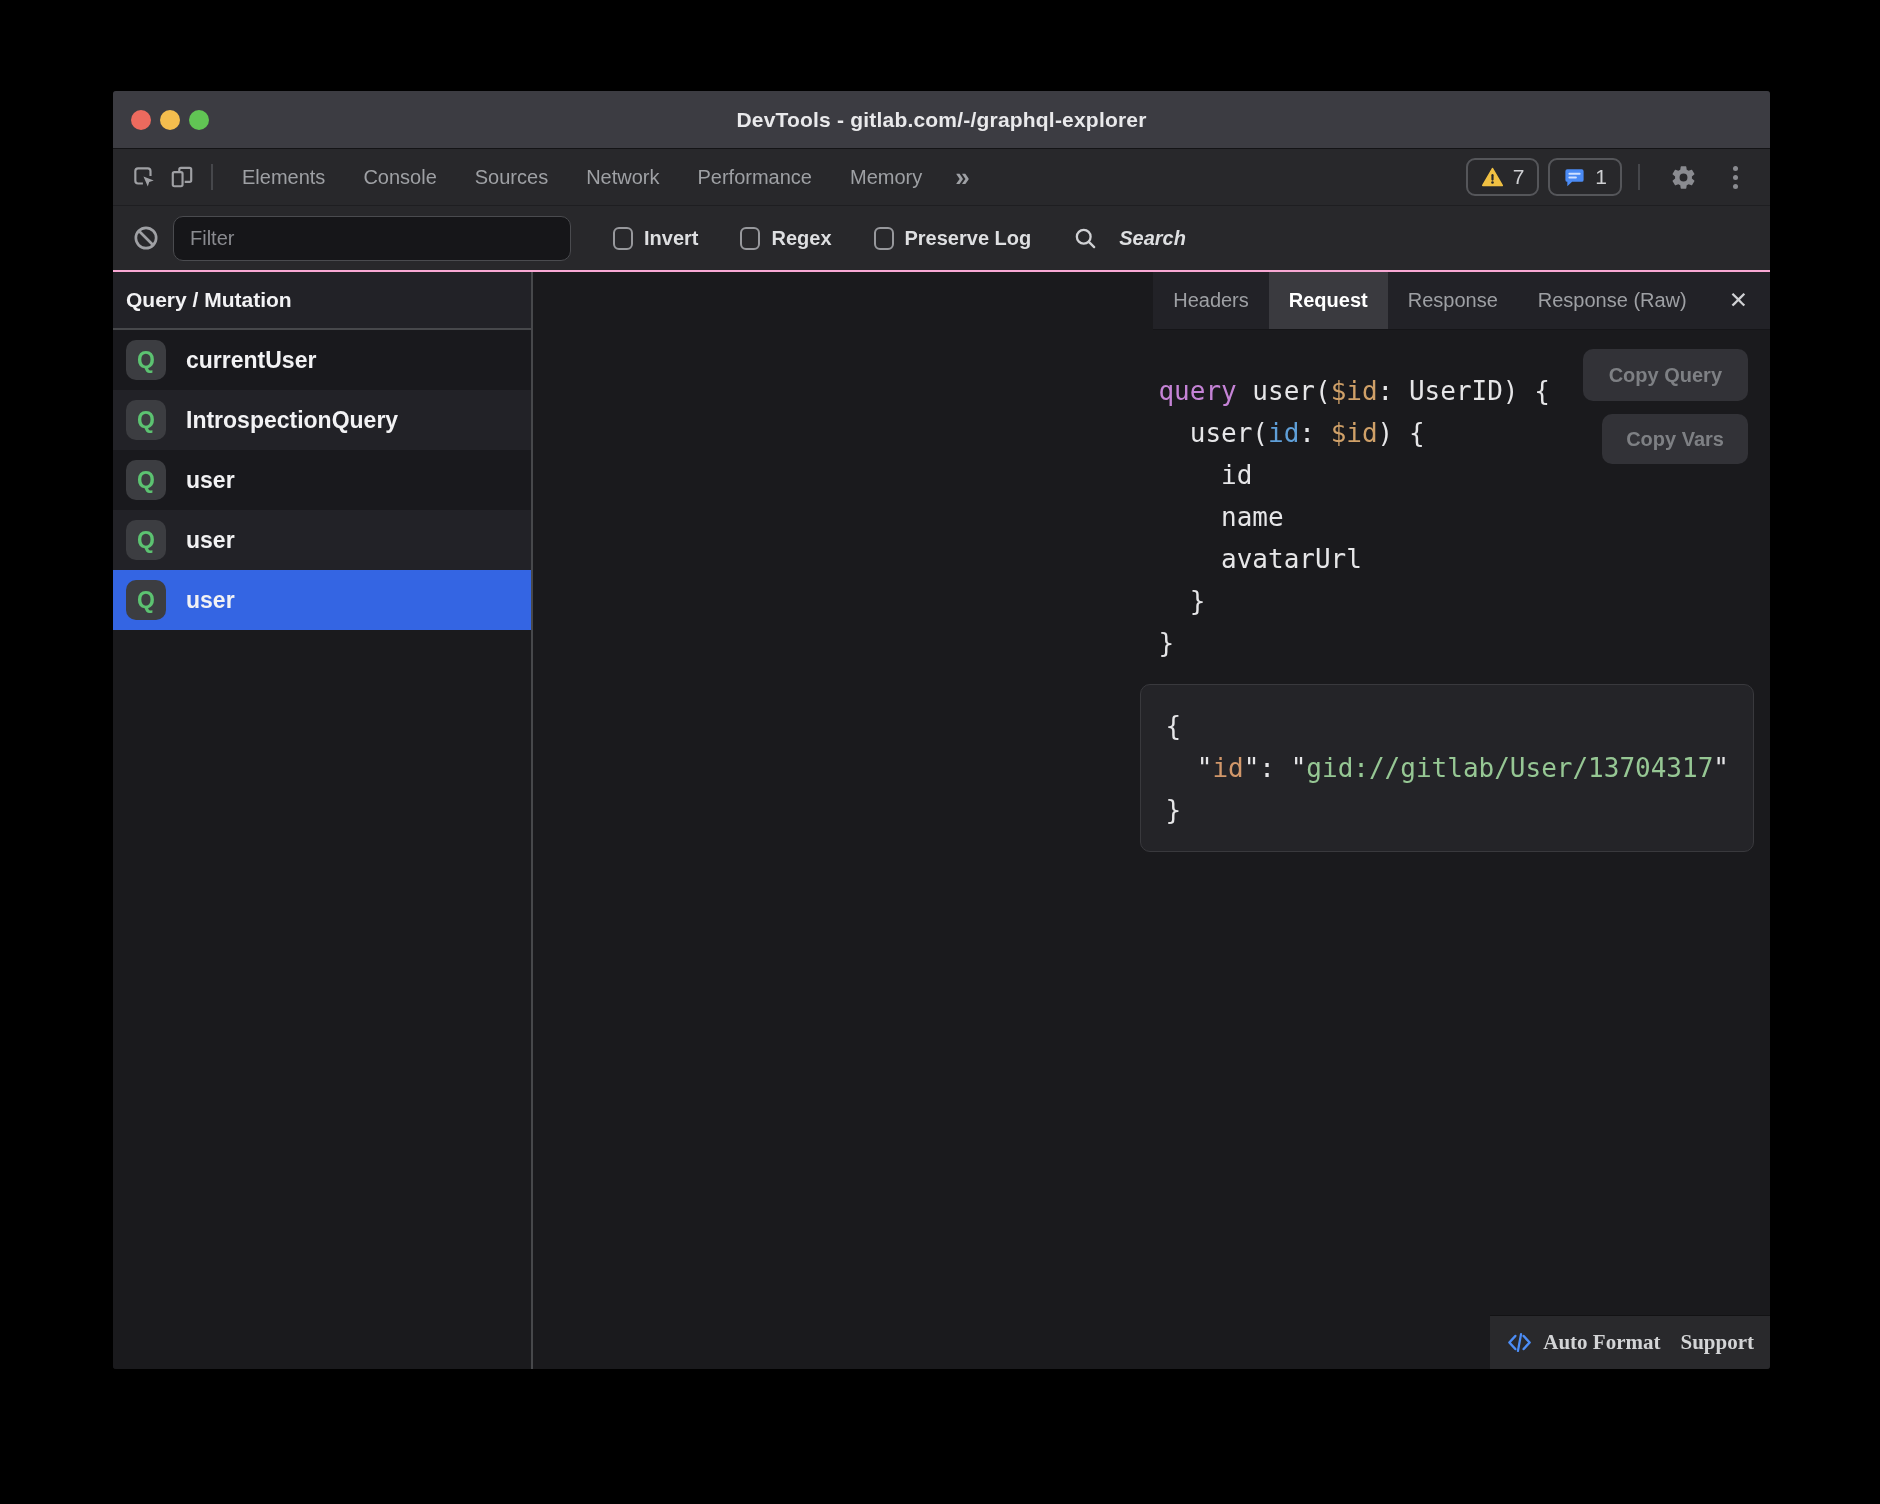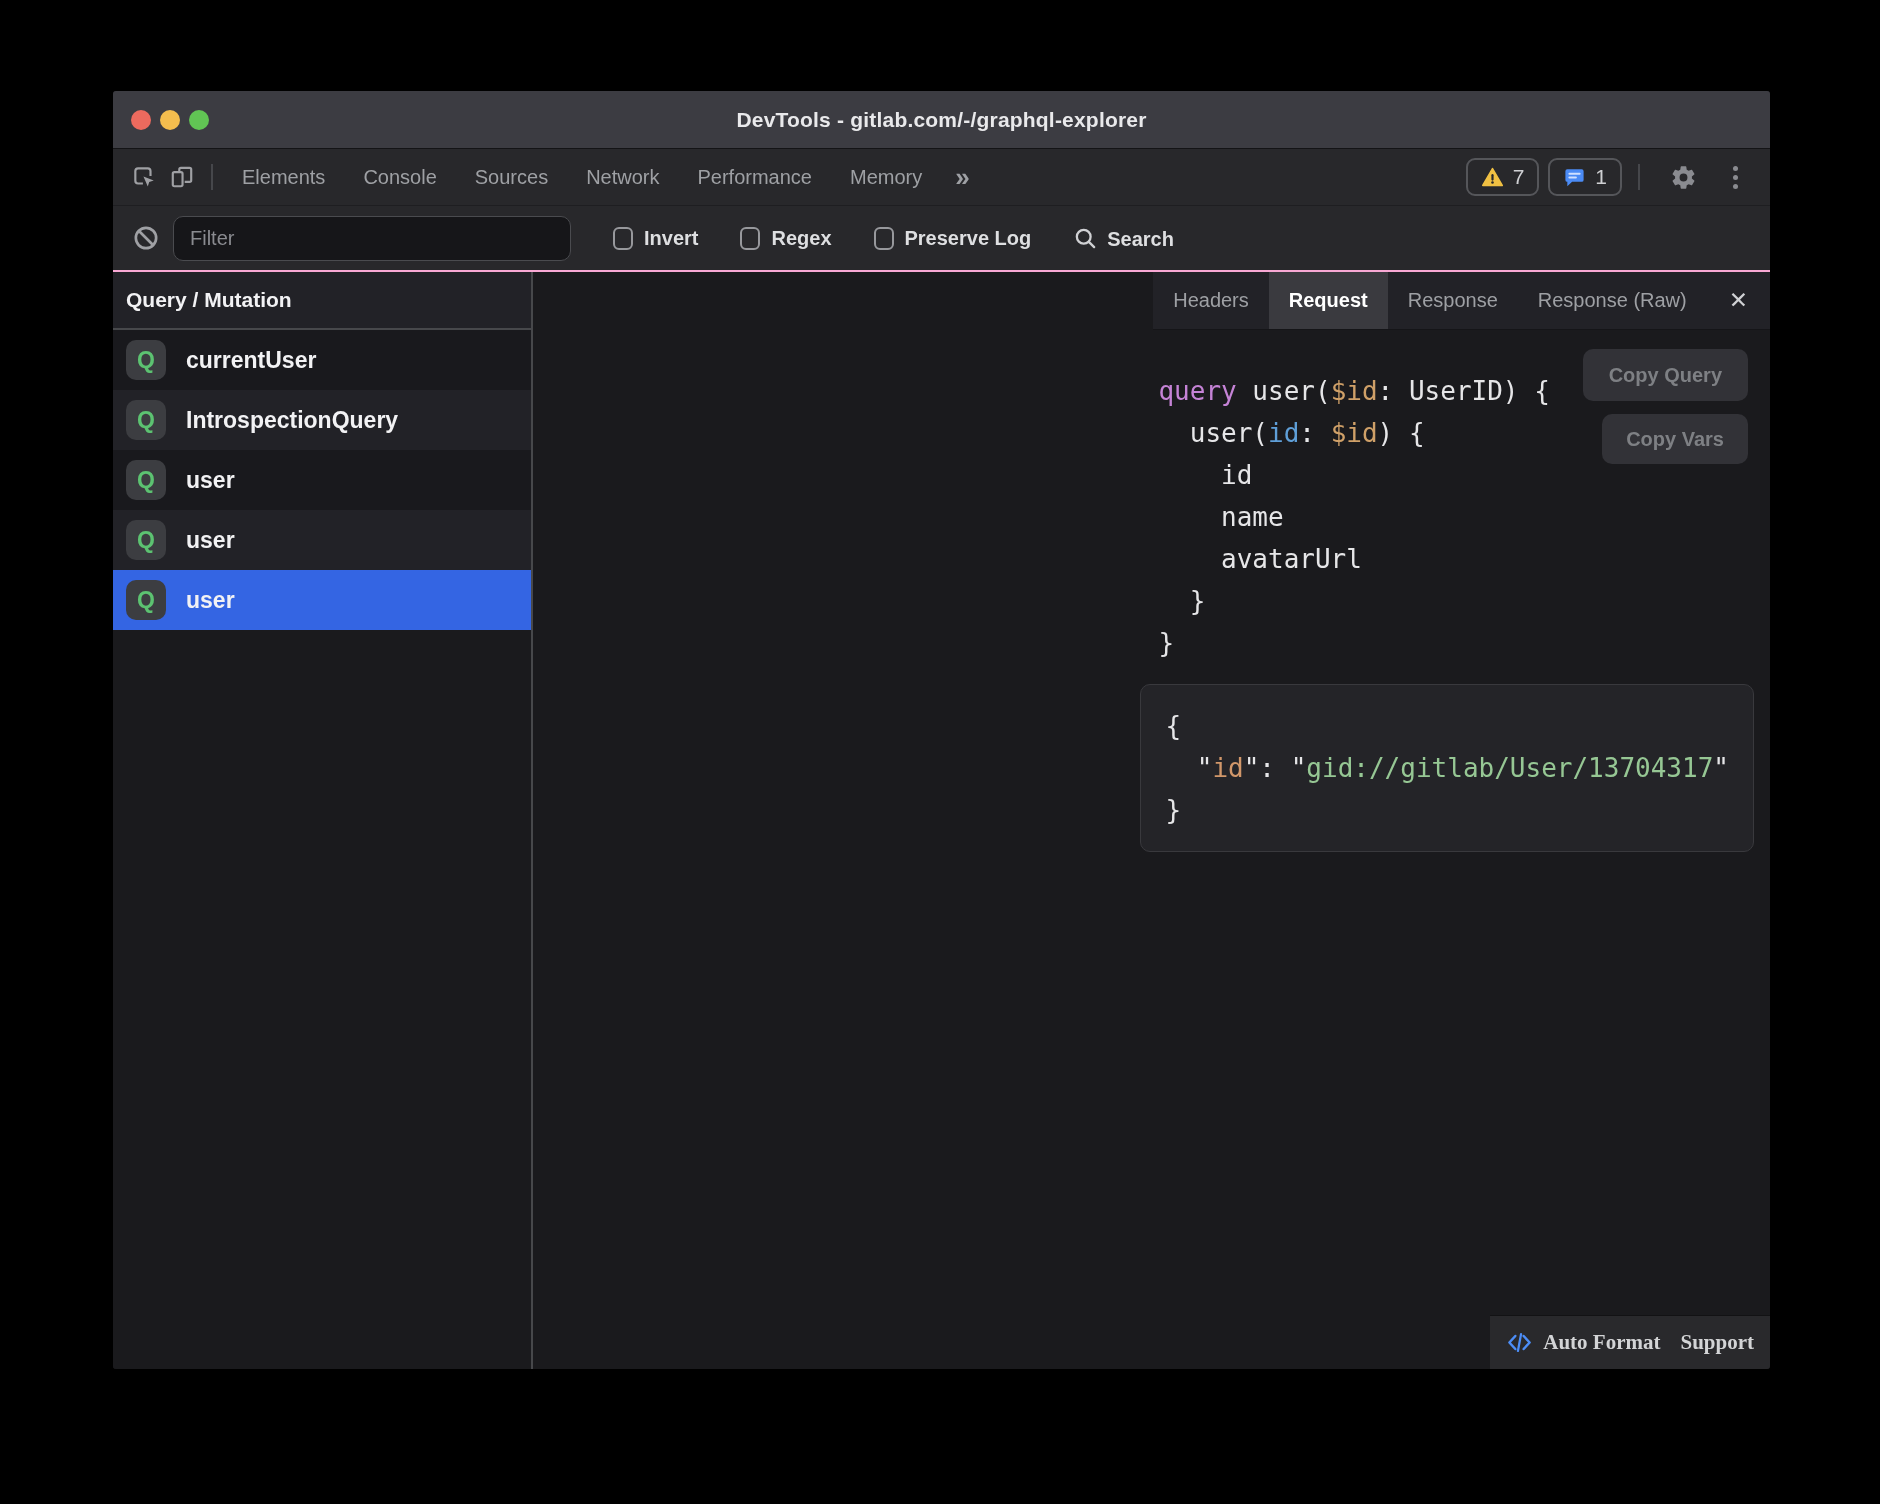--- a/index.html
+++ b/index.html
@@ -46,21 +46,21 @@
   .filterbar { height:66px; flex:0 0 66px; background:#28282B; display:flex; align-items:center;
                padding:0 18px 0 14px; border-bottom:2px solid #f9a8d4; }
   .filter-input { width:398px; height:45px; margin-left:8px; background:#161619;
                   border:1px solid #4A4B4F; border-radius:10px; color:#E6E6E8;
                   font-size:20px; padding:0 16px; outline:none;
                   font-family:"Liberation Sans", sans-serif; }
   .filter-input::placeholder { color:#8A8B90; }
   .chk-group { display:flex; align-items:center; gap:11px; margin-left:42px; }
   .chk-box { width:20px; height:23px; border:2px solid #97989C; border-radius:6px; background:transparent; }
   .chk-label, .search-label { font-size:20px; font-weight:600; color:#DEDFE1; white-space:nowrap; }
-  .search-group { display:flex; align-items:flex-end; gap:9px; margin-left:42px; color:#D0D1D4; }
+  .search-group { display:flex; align-items:center; gap:21px; margin-left:42px; color:#D0D1D4;font-style:italic; }
 
   
   .main { flex:1; min-height:0; display:flex; }
   .sidebar { width:418px; flex:0 0 418px; background:#1A1A1D; display:flex; flex-direction:column; }
   .sb-header { height:58px; flex:0 0 58px; background:#222227; border-bottom:2px solid #47484B;
                display:flex; align-items:center; padding-left:13px;
                font-size:21px; font-weight:700; color:#F2F2F4; }
   .sb-row { height:60px; flex:0 0 60px; display:flex; align-items:center; padding-left:13px; gap:20px; }
   .sb-row:nth-child(odd) { background:#222227; }
   .sb-row:nth-child(even) { background:#19191D; }

